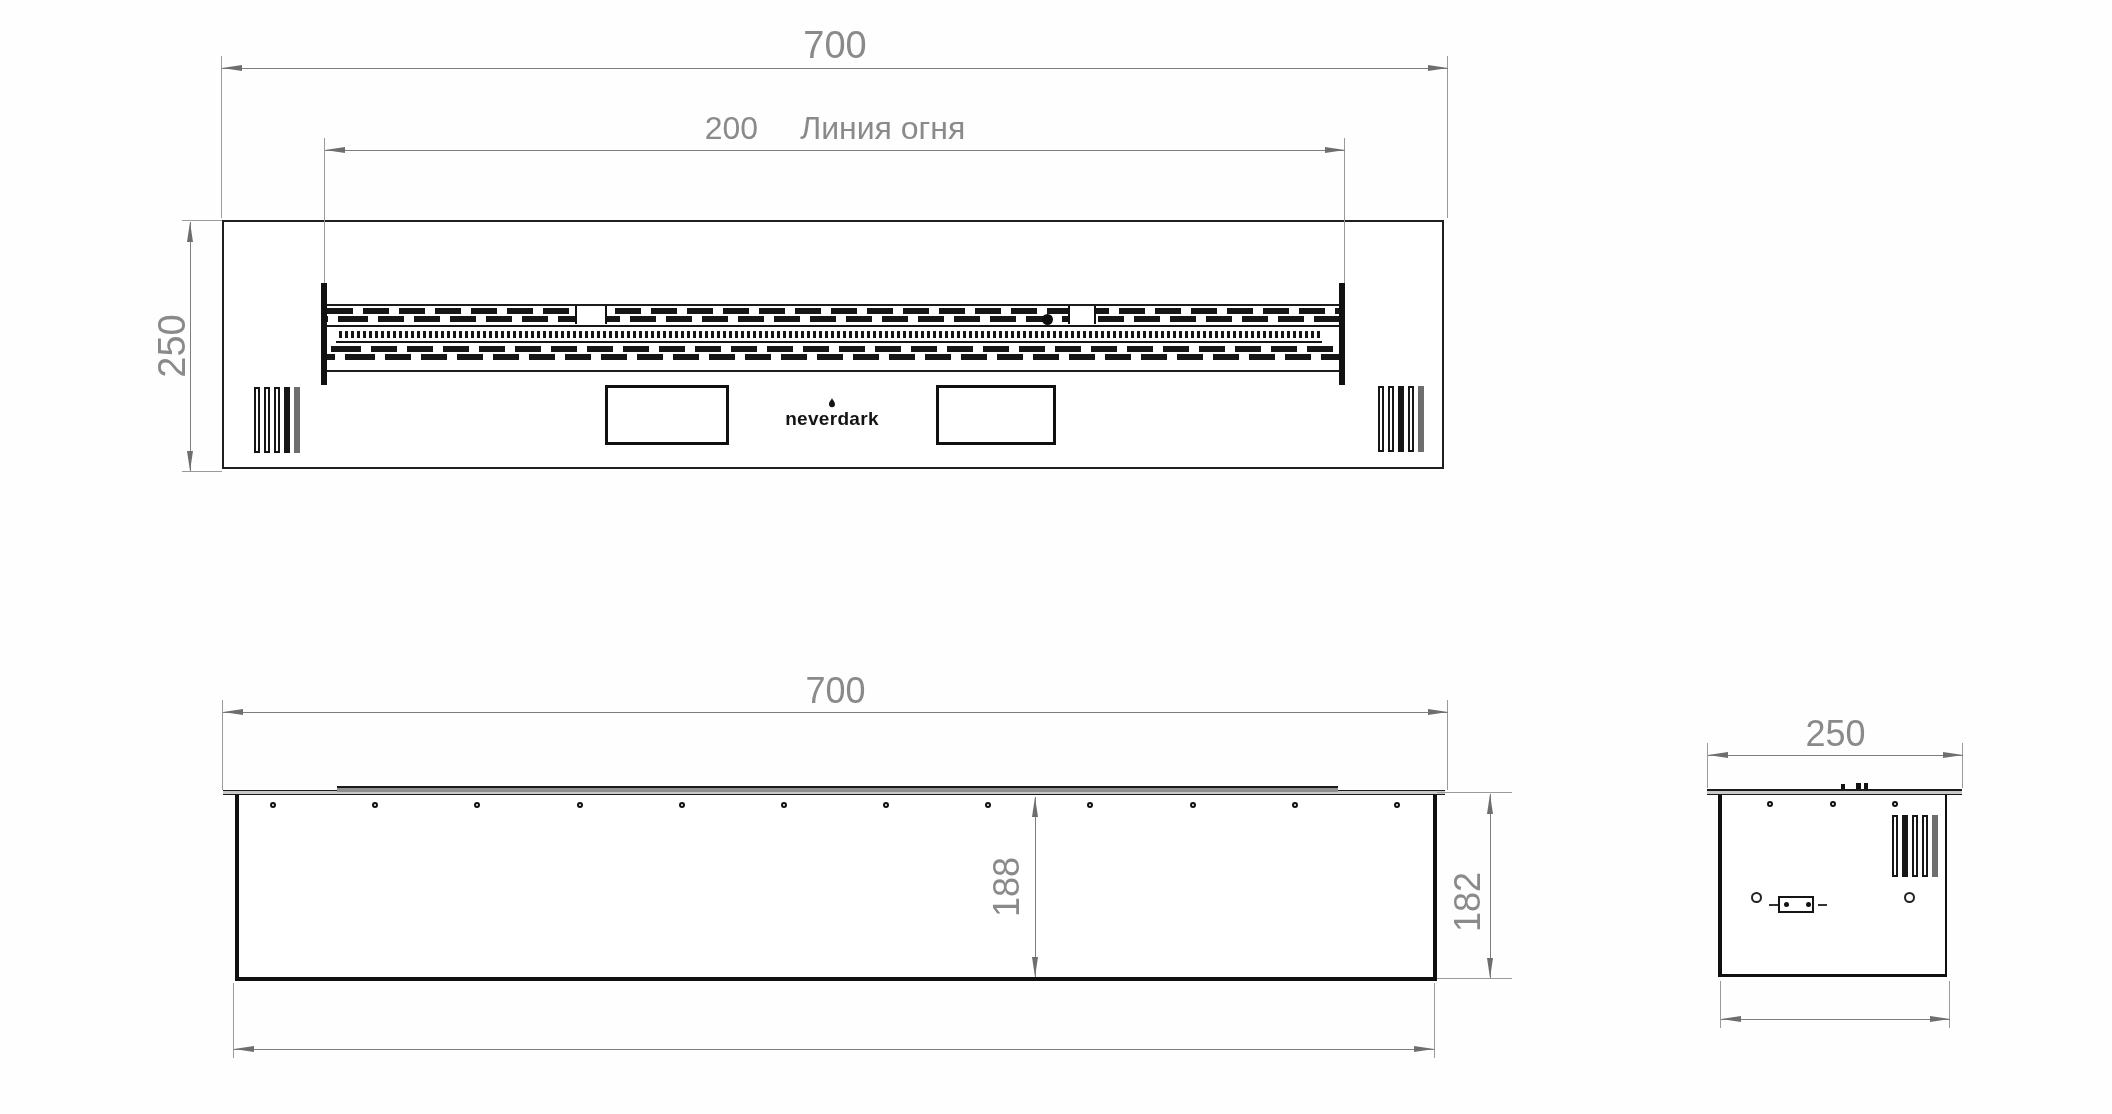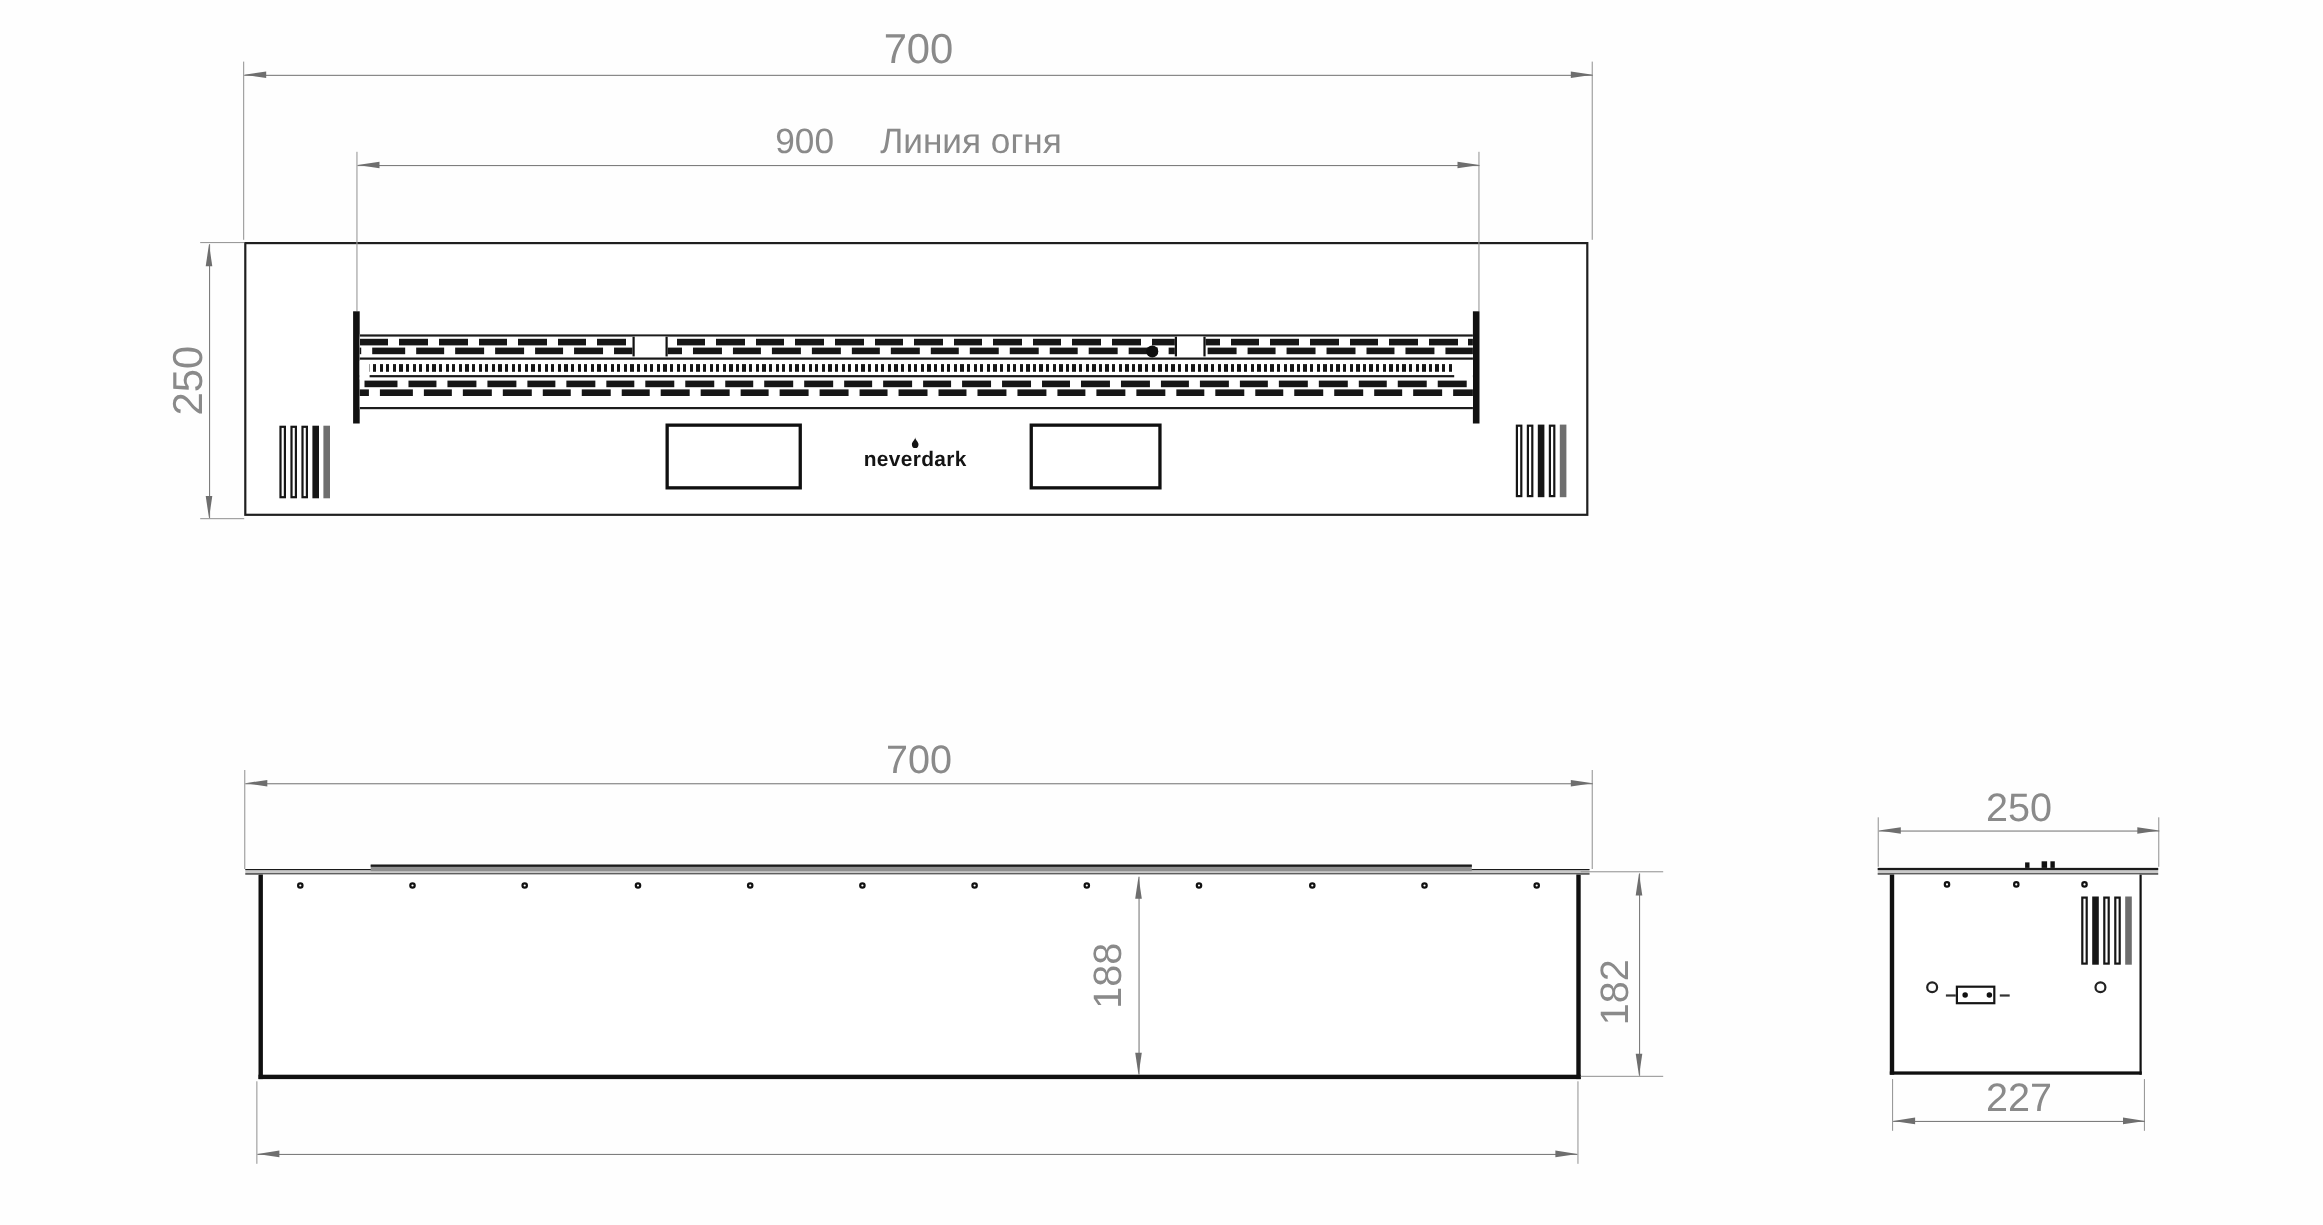--- a/index.html
+++ b/index.html
@@ -62,21 +62,21 @@
     </div>
     <div class="dlabel big" style="left:222px;width:1226px;top:24px;">700</div>
 
     <i class="ext" style="left:324px;top:138px;width:1px;height:145px;"></i>
     <i class="ext" style="left:1344px;top:138px;width:1px;height:145px;"></i>
     <div class="dim-h" style="left:325px;top:150px;width:1020px;">
       <span class="ah l"></span>
       <span class="ah r"></span>
     </div>
     <div class="dlabel pair" style="left:325px;width:1020px;top:110px;">
-      <span>900</span>
+      <span>200</span>
       <span>Линия огня</span>
     </div>
 
     <i class="ext" style="left:182px;top:220px;width:40px;height:1px;"></i>
     <i class="ext" style="left:182px;top:471px;width:40px;height:1px;"></i>
     <div class="dim-v" style="left:190px;top:222px;height:249px;">
       <span class="ah u"></span>
       <span class="ah d"></span>
     </div>
     <div class="vlabel" style="left:172px;top:346px;font-size:38px;">250</div>
@@ -211,16 +211,15 @@
     <i class="blk" style="left:1818px;top:904px;width:9px;height:2px;background:#333;"></i>
     <i class="blk" style="left:1784px;top:902px;width:5px;height:5px;border-radius:50%;"></i>
     <i class="blk" style="left:1806px;top:902px;width:5px;height:5px;border-radius:50%;"></i>
 
     <i class="ext" style="left:1720px;top:981px;width:1px;height:47px;"></i>
     <i class="ext" style="left:1949px;top:981px;width:1px;height:47px;"></i>
     <div class="dim-h" style="left:1721px;top:1019px;width:229px;">
       <span class="ah l"></span>
       <span class="ah r"></span>
     </div>
-    <div class="dlabel" style="left:1721px;width:229px;top:977px;">227</div>
   </div>
 
 </div>
 
 </body></html>

